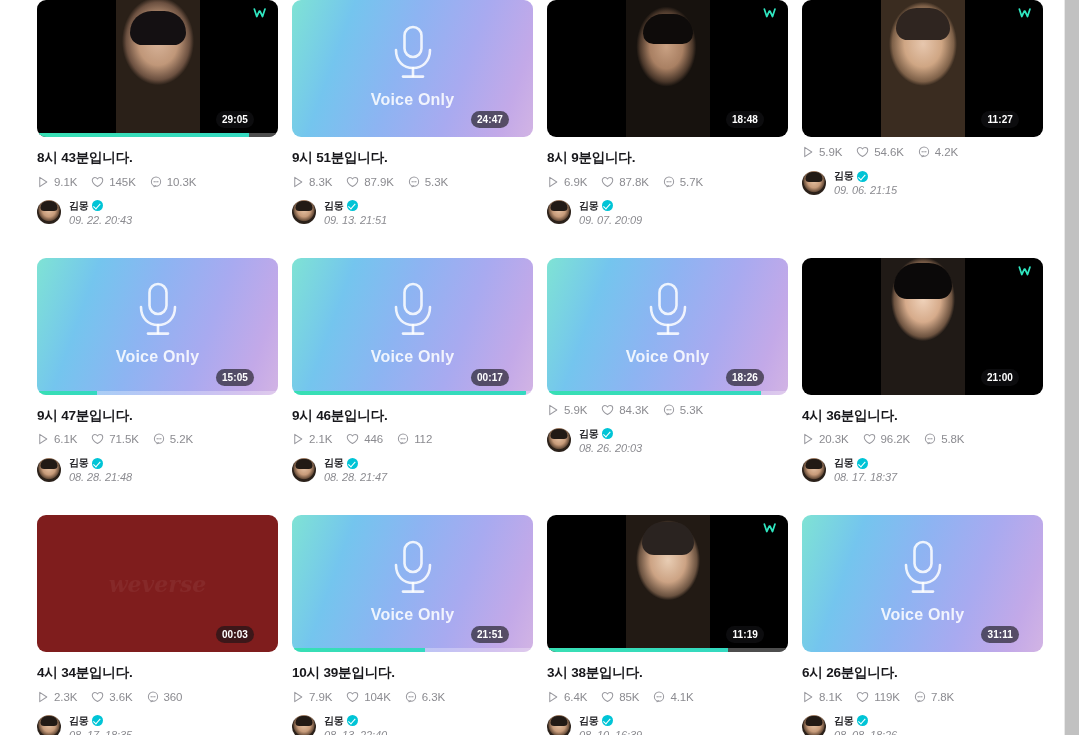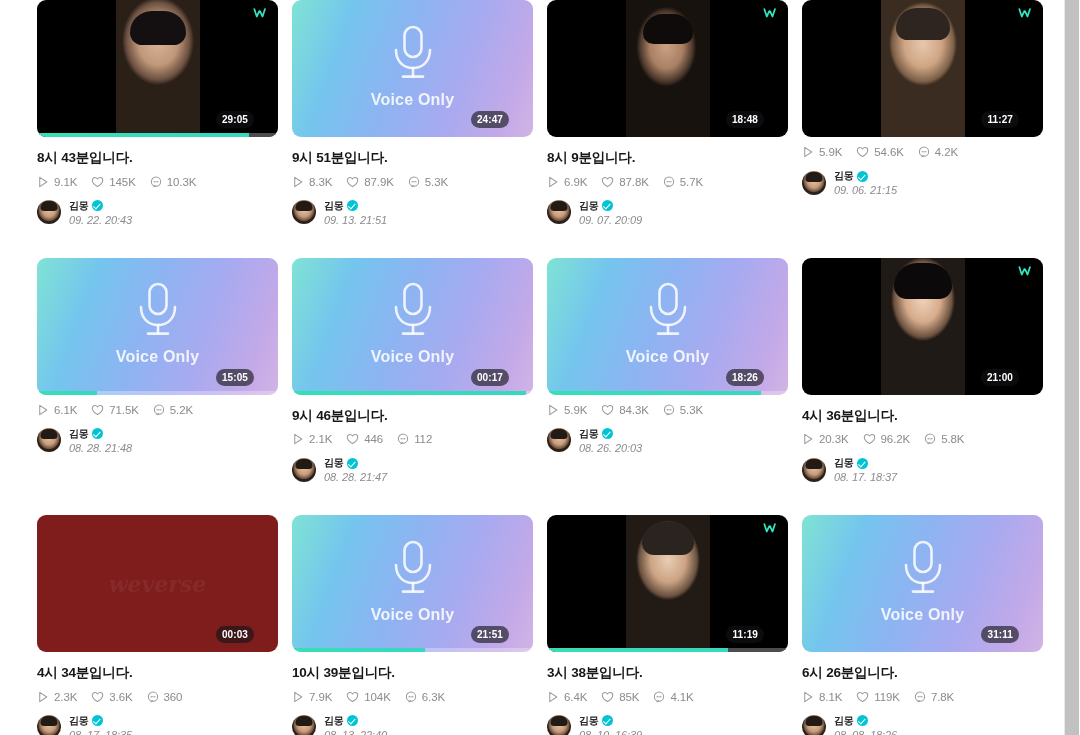--- a/index.html
+++ b/index.html
@@ -520,20 +520,21 @@
                   <line x1="23" y1="43" x2="23" y2="51" stroke="rgba(255,255,255,0.85)" stroke-width="2.6" stroke-linecap="round"></line>
                   <line x1="13" y1="51.6" x2="33" y2="51.6" stroke="rgba(255,255,255,0.85)" stroke-width="2.6" stroke-linecap="round"></line>
                 </svg></div>
               <div class="voice-label">Voice Only</div>
             </div>
             <div class="duration">15:05</div>
             <div class="progress-track">
               <div class="progress-fill" style="width: 25%;"></div>
             </div>
           </div>
+          <div class="title">9시 47분입니다.</div>
           <div class="stats">
             <div class="stat">
               <span>
                 <svg width="12" height="12" viewBox="0 0 14 14" fill="none">
                   <path d="M3.2 1.6 L11.4 7 L3.2 12.4 Z" stroke="#9a9aa0" stroke-width="1.2" stroke-linejoin="round" fill="none"></path>
                 </svg>
               </span>
               <span>6.1K</span>
             </div>
             <div class="stat">

